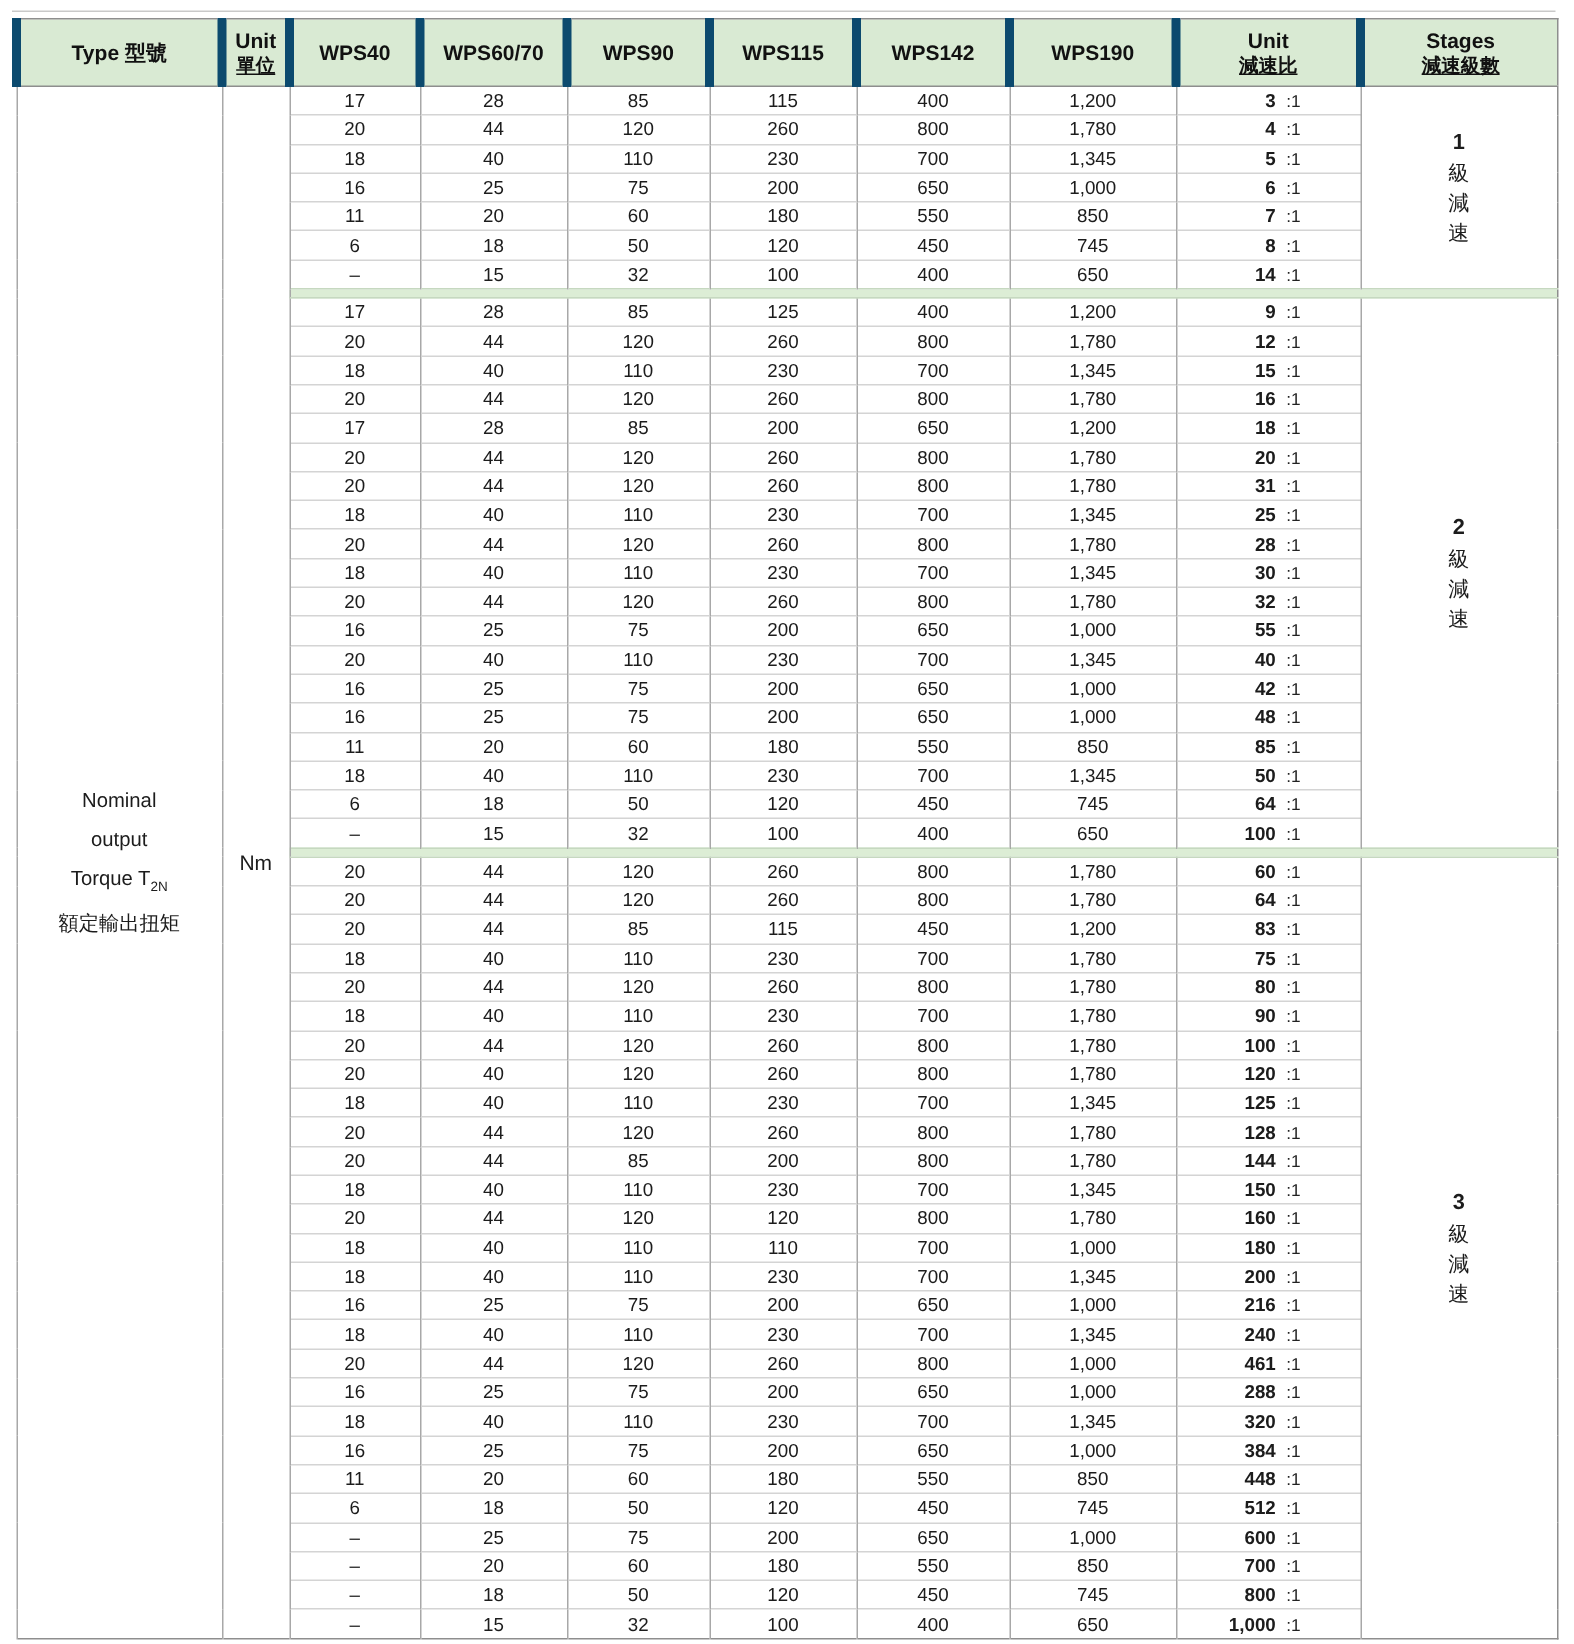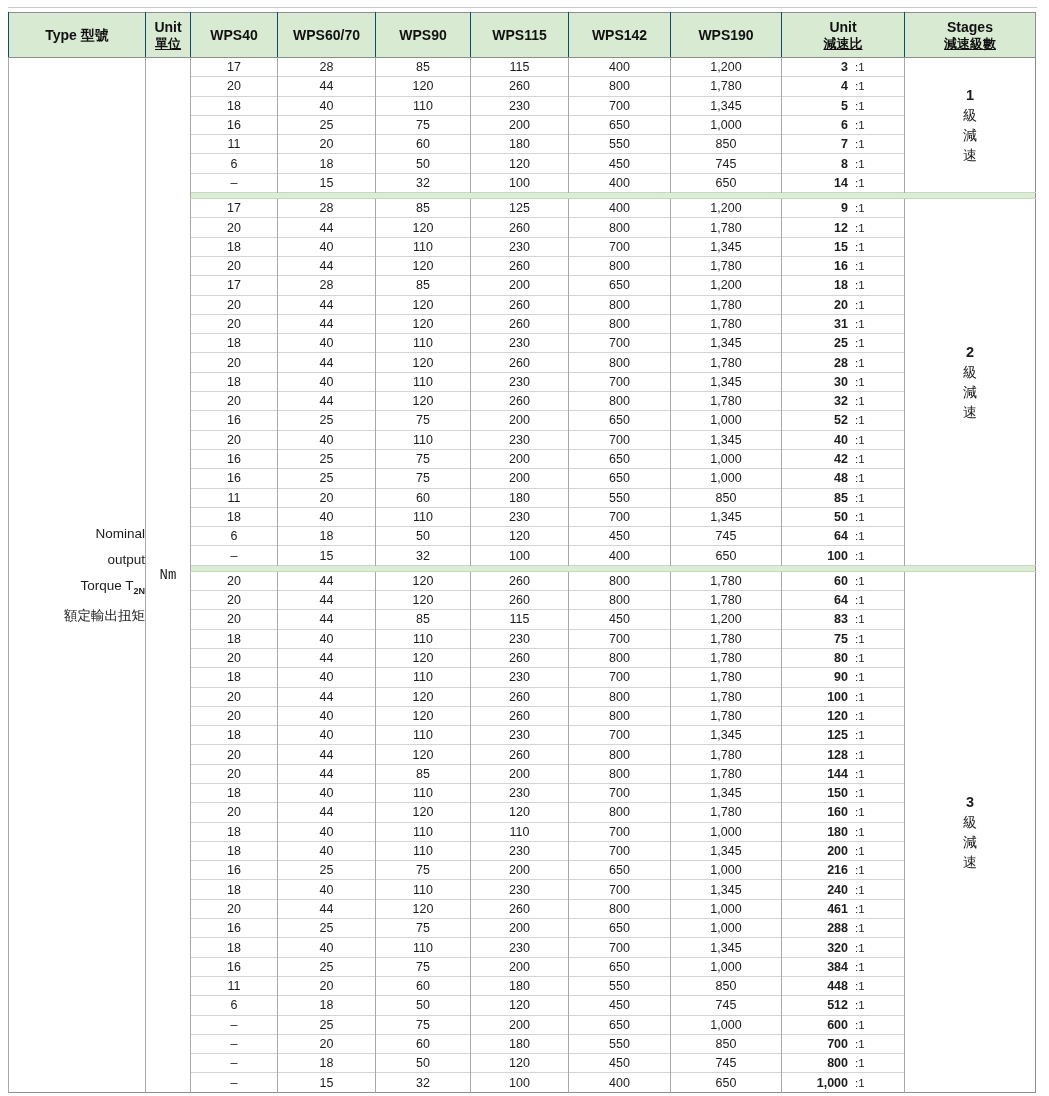--- a/index.html
+++ b/index.html
@@ -28,21 +28,21 @@
     border-collapse: collapse;
     table-layout: fixed;
     border: 1px solid #8e8e8e;
   }
   thead th {
     background: #d9ead3;
     height: 44px;
     font-weight: bold;
     font-size: 14px;
     color: #111;
-    border-left: 1px solid #0c4a6e;
+    border-left: 6px solid #0c4a6e;
     border-bottom: 1px solid #8e8e8e;
     padding: 0;
     text-align: center;
     vertical-align: middle;
   }
   thead th .h1 { line-height: 17px; }
   thead th .h2 { line-height: 16px; font-size: 13px; text-decoration: underline; }
   tbody td {
     padding: 0;
     text-align: center;
@@ -56,27 +56,25 @@
   tr.sep-row { height: 6px; }
   td.sep {
     background: #dcedd5;
     border-top: 1px solid #c6d8c0;
     border-bottom: 1px solid #c6d8c0;
   }
   td.type-cell {
     font-size: 13.5px;
     line-height: 26px;
     border-top: none;
-    text-align: right;
-  }
-  td.type-cell sub { font-size: 9px; font-weight: bold; }
+  }
+  td.type-cell sub { font-size: 9px; }
   td.unit-cell {
     font-size: 14px;
     border-top: none;
-    font-family: Liberation Mono, monospace;
   }
   td.ratio { text-align: left; }
   td.ratio .rv {
     display: inline-block;
     width: 66px;
     text-align: right;
     font-weight: bold;
     font-size: 12.5px;
   }
   td.ratio .rs {
@@ -333,21 +331,21 @@
         <td class="data">1,780</td>
         <td class="data ratio"><span class="rv">32</span><span class="rs">:1</span></td>
       </tr>
       <tr class="data-row">
         <td class="data">16</td>
         <td class="data">25</td>
         <td class="data">75</td>
         <td class="data">200</td>
         <td class="data">650</td>
         <td class="data">1,000</td>
-        <td class="data ratio"><span class="rv">52</span><span class="rs">:1</span></td>
+        <td class="data ratio"><span class="rv">55</span><span class="rs">:1</span></td>
       </tr>
       <tr class="data-row">
         <td class="data">20</td>
         <td class="data">40</td>
         <td class="data">110</td>
         <td class="data">230</td>
         <td class="data">700</td>
         <td class="data">1,345</td>
         <td class="data ratio"><span class="rv">40</span><span class="rs">:1</span></td>
       </tr>

